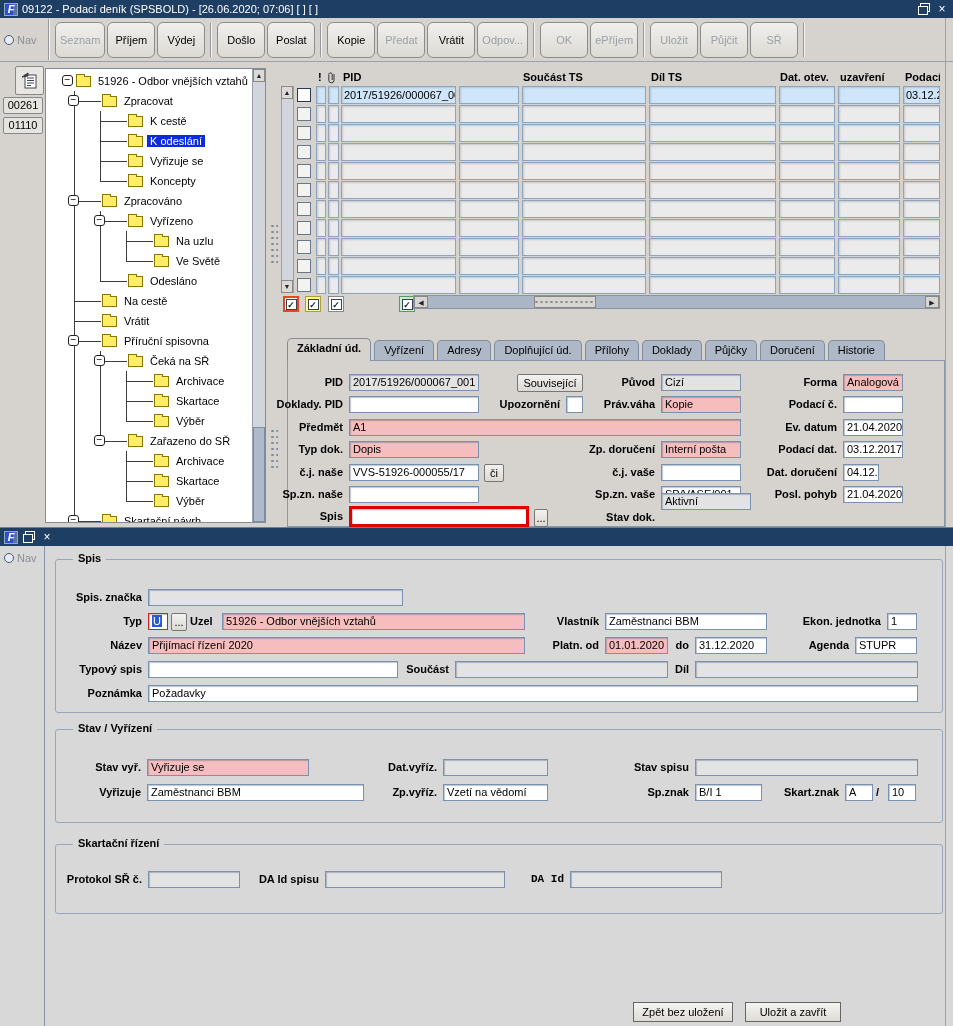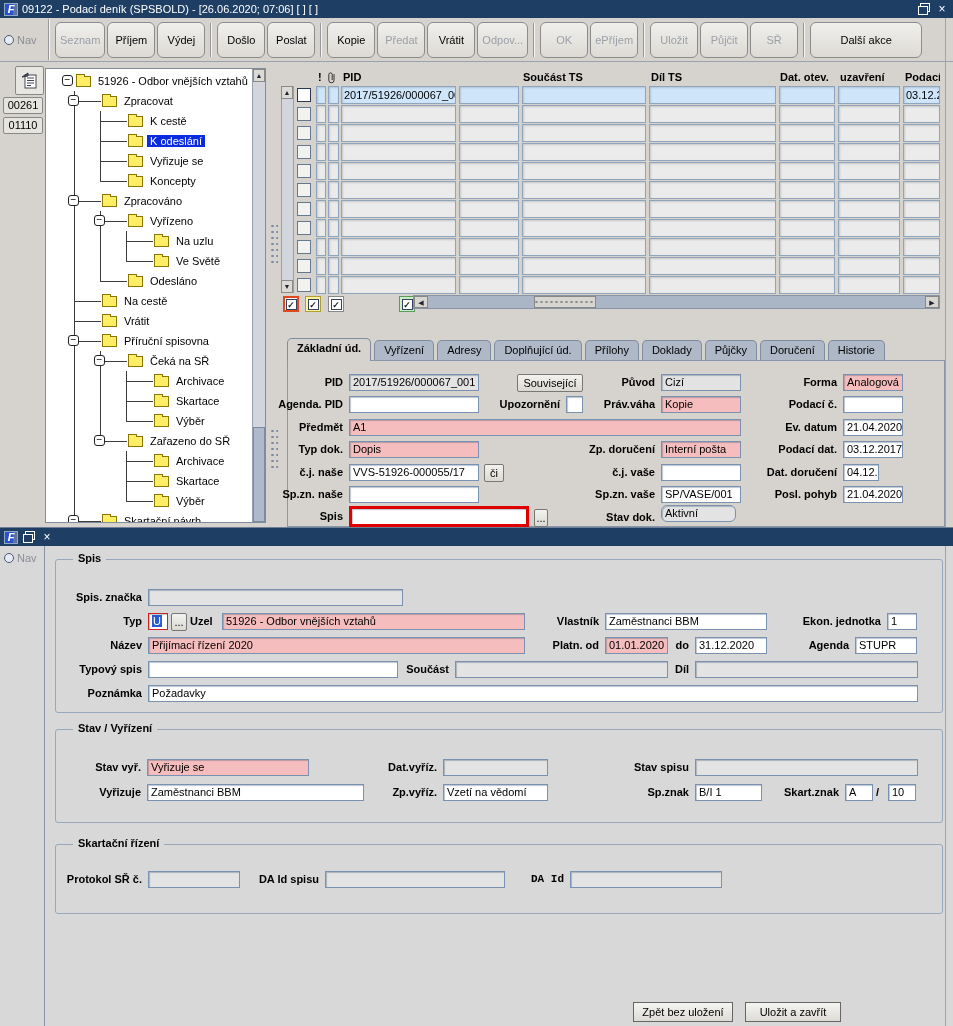--- a/index.html
+++ b/index.html
@@ -119,21 +119,20 @@
         <span class="tbtn">Vrátit</span>
         <span class="tbtn disabled">Odpov...</span>
         <span class="tsep"></span>
         <span class="tbtn disabled">OK</span>
         <span class="tbtn disabled">ePříjem</span>
         <span class="tsep"></span>
         <span class="tbtn disabled">Uložit</span>
         <span class="tbtn disabled">Půjčit</span>
         <span class="tbtn disabled">SŘ</span>
         <span class="tsep"></span>
-        <span class="tbtn wide">Další akce</span>
       </span>
   </div>
   <div id="w1-side">
     <span class="docbtn">
       <svg width="18" height="18" viewBox="0 0 18 18">
           <rect x="4" y="3" width="11" height="13" fill="#fff" stroke="#445"></rect>
           <line x1="6" y1="6" x2="13" y2="6" stroke="#445"></line>
           <line x1="6" y1="8.5" x2="13" y2="8.5" stroke="#445"></line>
           <line x1="6" y1="11" x2="13" y2="11" stroke="#445"></line>
           <line x1="6" y1="13.5" x2="10" y2="13.5" stroke="#445"></line>
@@ -491,21 +490,21 @@
       <span class="tab">Historie</span>
     </div>
   <div id="w1-form">
       <div class="flabel" style="position: absolute; left: -91px; top: 15px; width: 146px;">PID</div>
       <div class="fin gray" style="position: absolute; left: 61px; top: 13px; width: 130px; height: 17px;">2017/51926/000067_001</div>
       <div class="fbtn" style="position: absolute; left: 229px; top: 13px; width: 66px; height: 18px;">Související</div>
       <div class="flabel" style="position: absolute; left: 221px; top: 15px; width: 146px;">Původ</div>
       <div class="fin gray" style="position: absolute; left: 373px; top: 13px; width: 80px; height: 17px;">Cizí</div>
       <div class="flabel" style="position: absolute; left: 403px; top: 15px; width: 146px;">Forma</div>
       <div class="fin pink" style="position: absolute; left: 555px; top: 13px; width: 60px; height: 17px;">Analogová</div>
-      <div class="flabel" style="position: absolute; left: -91px; top: 37px; width: 146px;">Agenda. PID</div>
+      <div class="flabel" style="position: absolute; left: -91px; top: 37px; width: 146px;">Doklady. PID</div>
       <div class="fin" style="position: absolute; left: 61px; top: 35px; width: 130px; height: 17px;"></div>
       <div class="flabel" style="position: absolute; left: 126px; top: 37px; width: 146px;">Upozornění</div>
       <div class="fcheck" style="position: absolute; left: 278px; top: 35px; width: 17px; height: 17px;"></div>
       <div class="flabel" style="position: absolute; left: 221px; top: 37px; width: 146px;">Práv.váha</div>
       <div class="fin pink" style="position: absolute; left: 373px; top: 35px; width: 80px; height: 17px;">Kopie</div>
       <div class="flabel" style="position: absolute; left: 403px; top: 37px; width: 146px;">Podací č.</div>
       <div class="fin" style="position: absolute; left: 555px; top: 35px; width: 60px; height: 17px;"></div>
       <div class="flabel" style="position: absolute; left: -91px; top: 60px; width: 146px;">Předmět</div>
       <div class="fin pink" style="position: absolute; left: 61px; top: 58px; width: 392px; height: 17px;">A1</div>
       <div class="flabel" style="position: absolute; left: 403px; top: 60px; width: 146px;">Ev. datum</div>
@@ -526,21 +525,21 @@
       <div class="flabel" style="position: absolute; left: -91px; top: 127px; width: 146px;">Sp.zn. naše</div>
       <div class="fin" style="position: absolute; left: 61px; top: 125px; width: 130px; height: 17px;"></div>
       <div class="flabel" style="position: absolute; left: 221px; top: 127px; width: 146px;">Sp.zn. vaše</div>
       <div class="fin" style="position: absolute; left: 373px; top: 125px; width: 80px; height: 17px;">SP/VASE/001</div>
       <div class="flabel" style="position: absolute; left: 403px; top: 127px; width: 146px;">Posl. pohyb</div>
       <div class="fin" style="position: absolute; left: 555px; top: 125px; width: 60px; height: 17px;">21.04.2020</div>
       <div class="flabel" style="position: absolute; left: -91px; top: 149px; width: 146px;">Spis</div>
       <div class="fin redbox" style="position: absolute; left: 61px; top: 145px; width: 180px; height: 21px;"></div>
       <div class="fbtn" style="position: absolute; left: 246px; top: 148px; width: 14px; height: 18px;">...</div>
       <div class="flabel" style="position: absolute; left: 221px; top: 150px; width: 146px;">Stav dok.</div>
-      <div class="fin gray" style="position: absolute; left: 373px; top: 144px; width: 75px; height: 17px; border-radius: 6px;">Aktivní</div>
+      <div class="fin gray" style="position: absolute; left: 373px; top: 132px; width: 90px; height: 17px;">Aktivní</div>
     </div>
   <div class="redge"></div>
 </div>
 
 <div class="win" id="w2">
   <div class="titlebar">
     <span class="logo">F</span>
     <span class="wbtn restore"></span>
     <span class="wbtn">×</span>
   </div>

